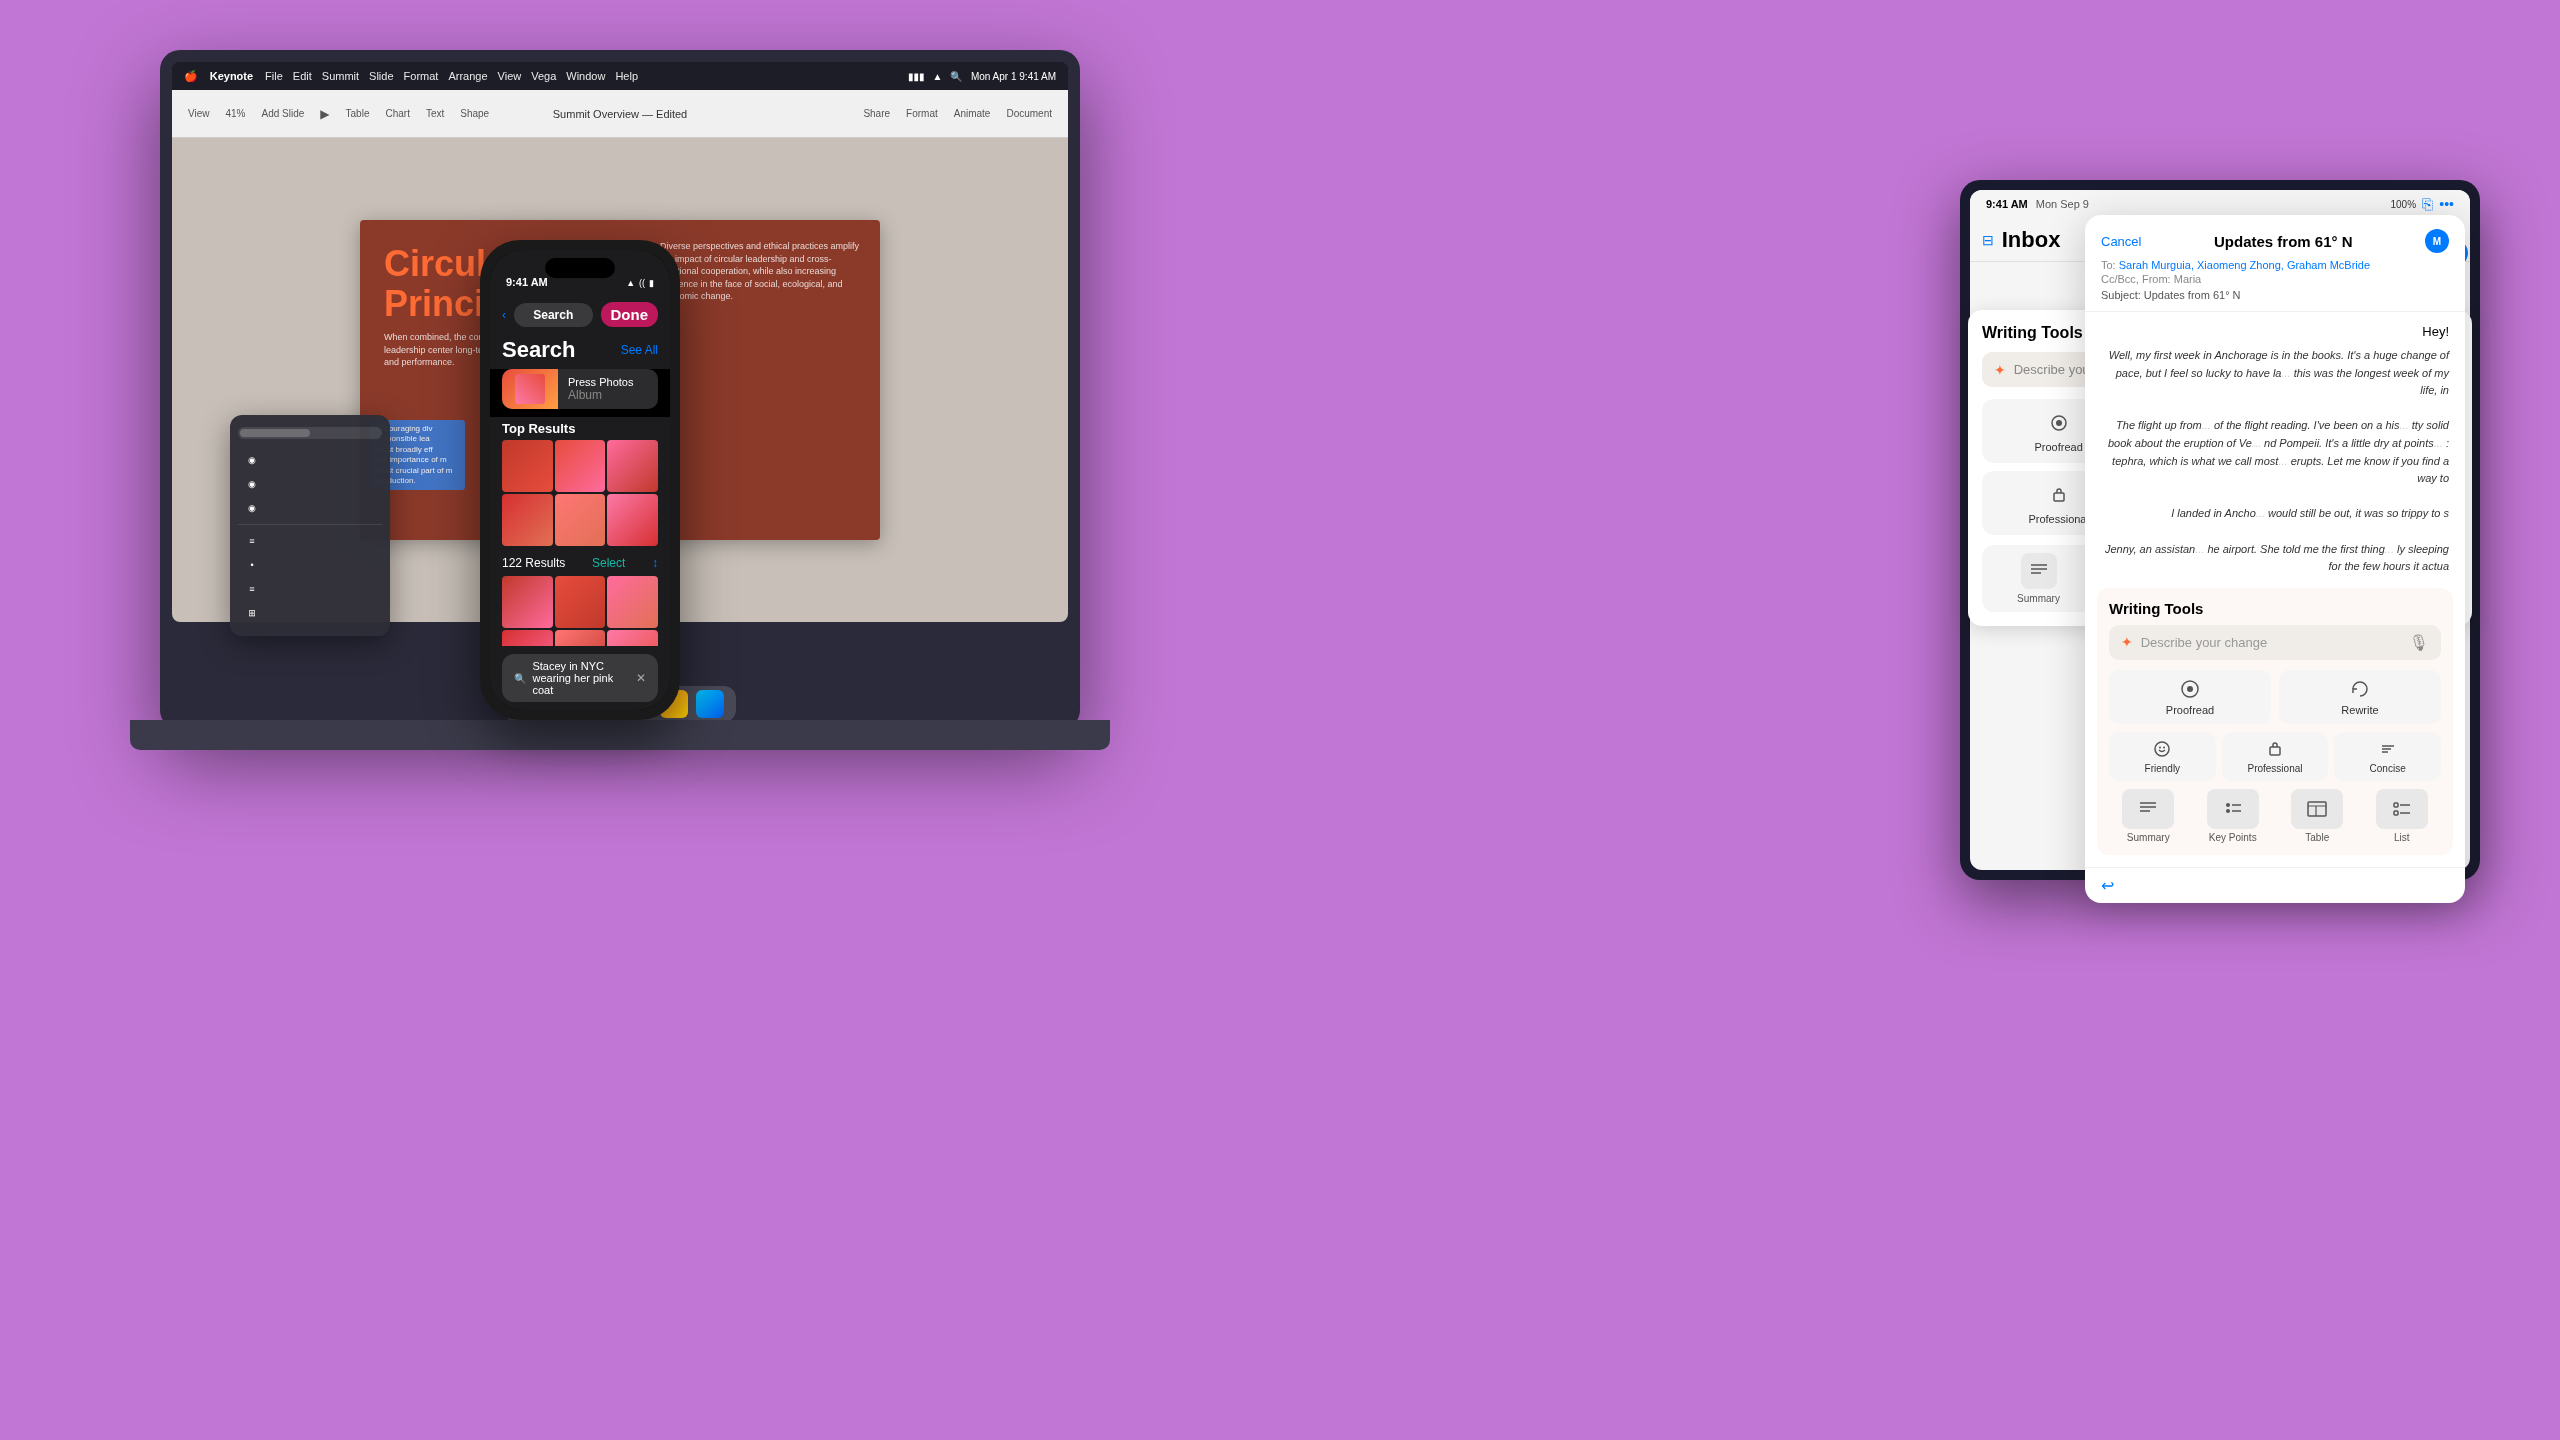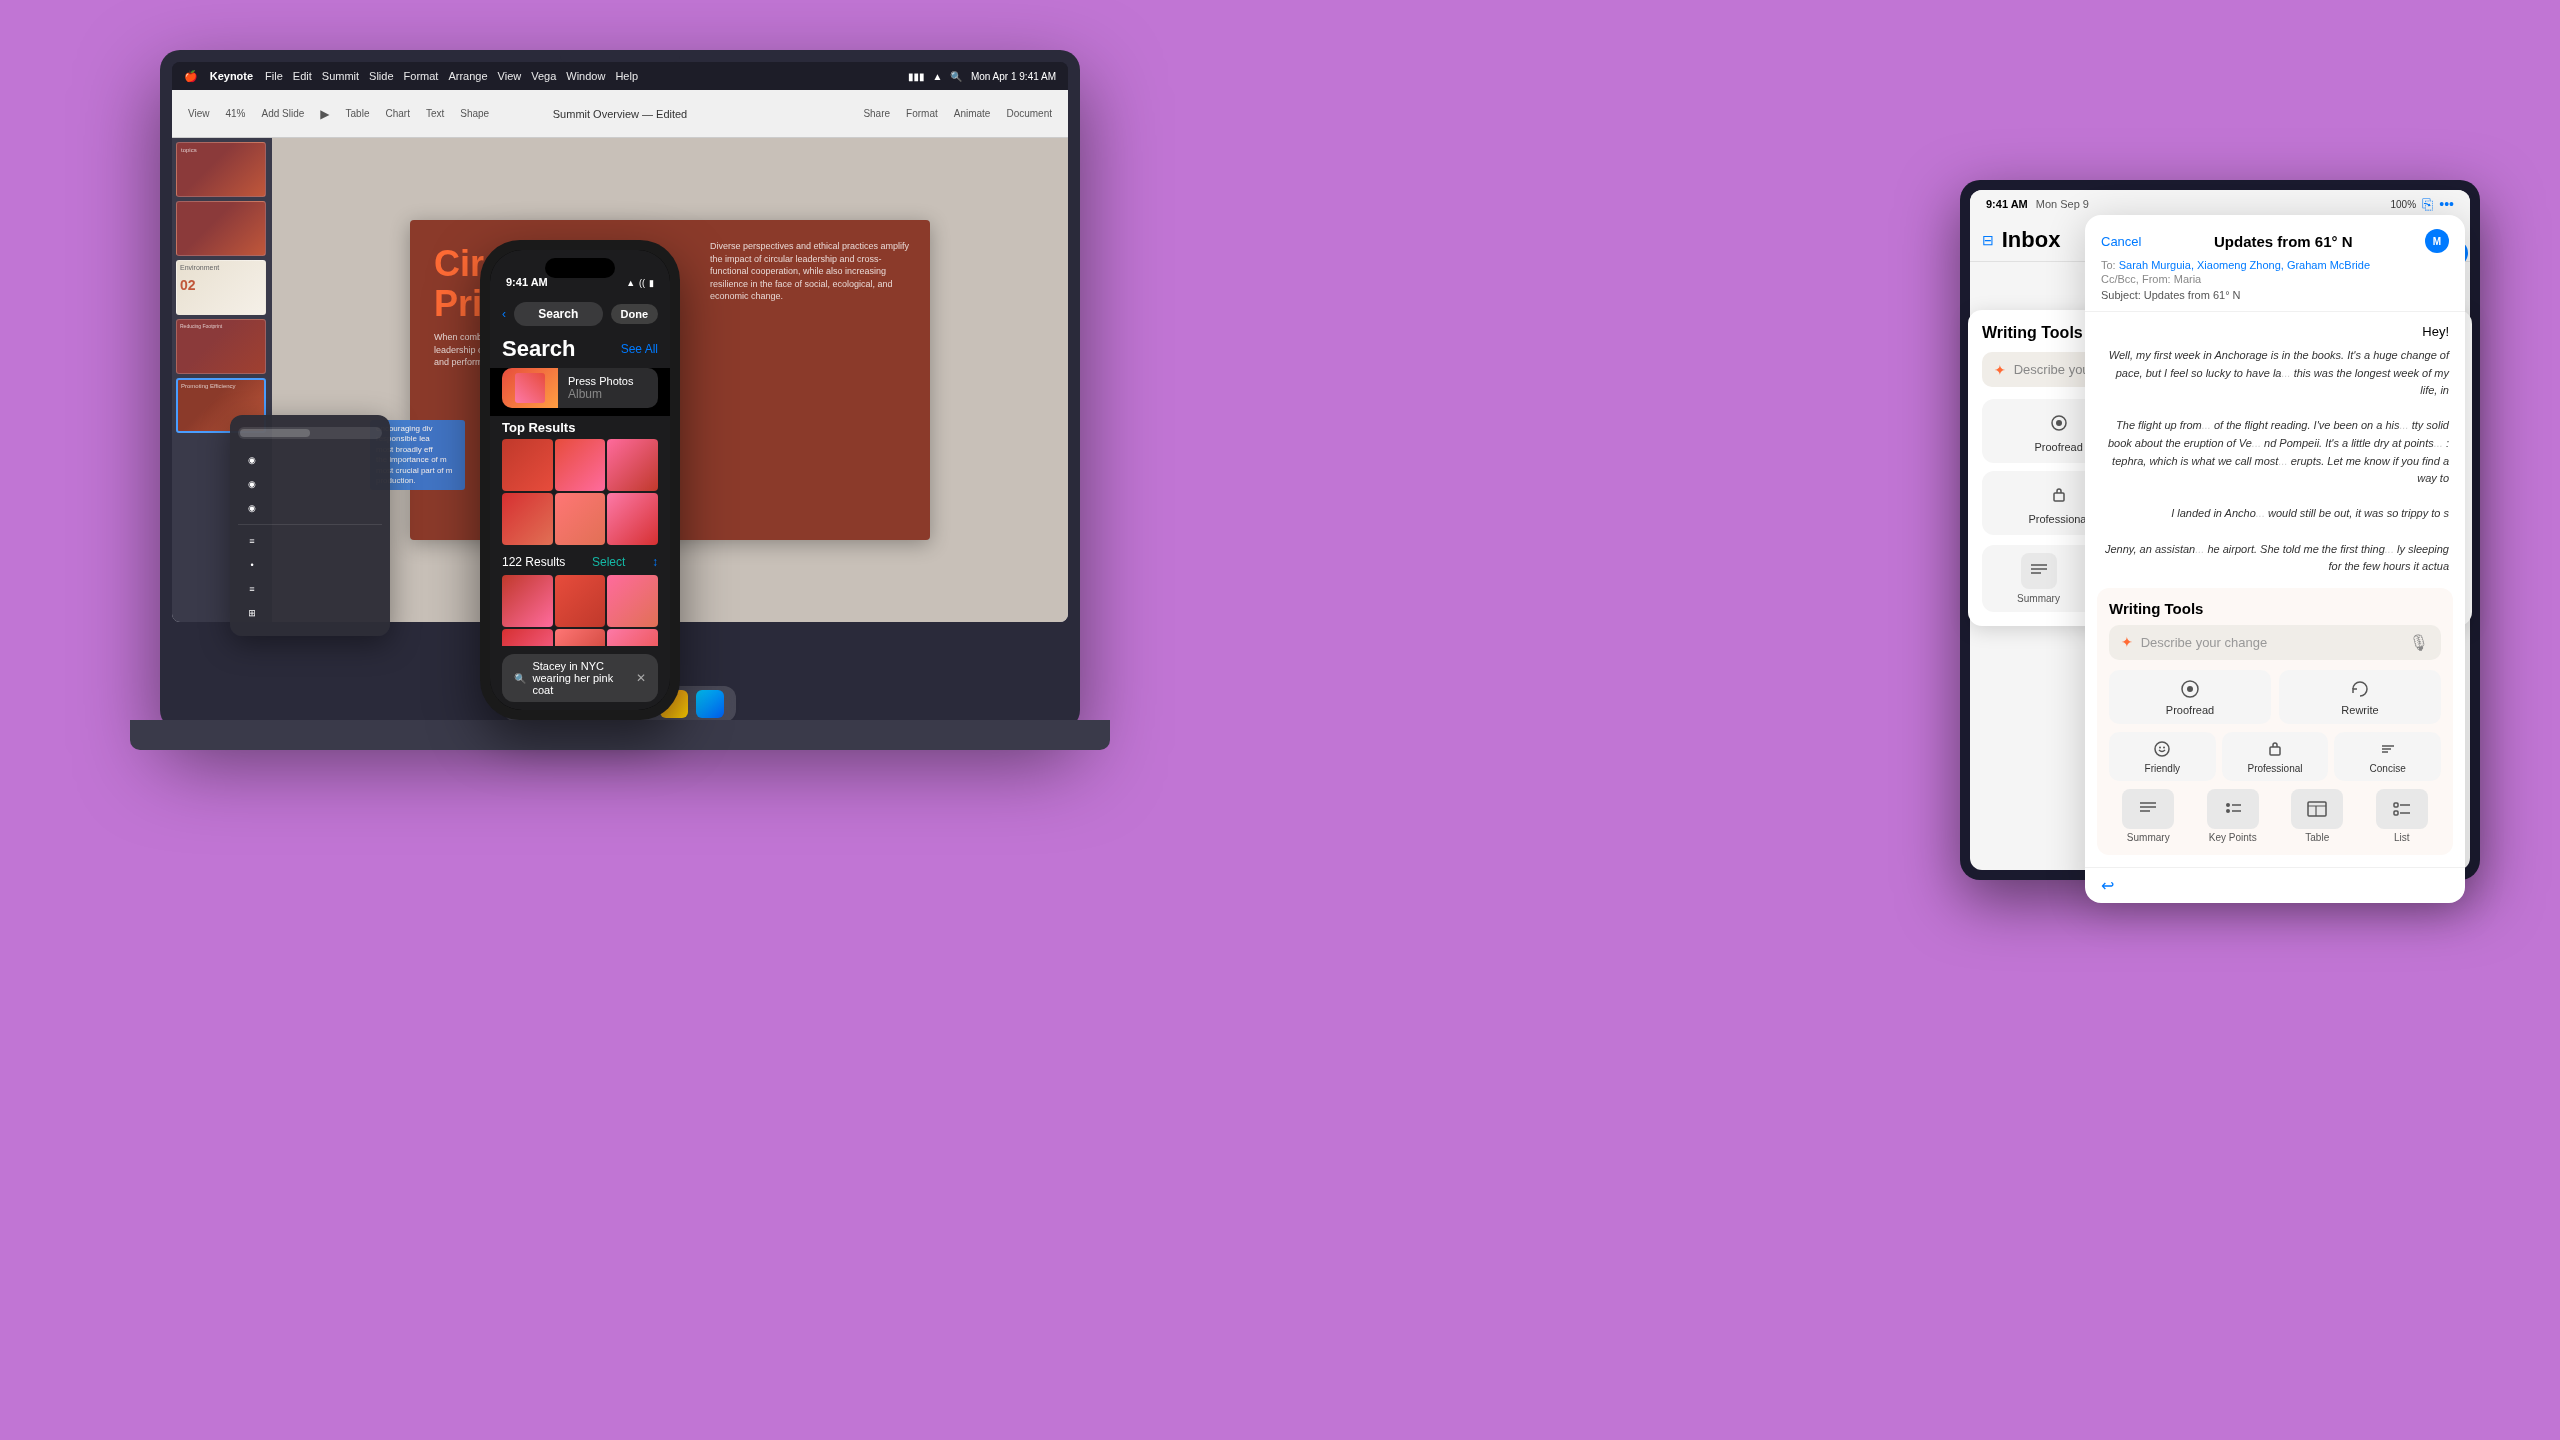--- a/index.html
+++ b/index.html
@@ -448,25 +448,25 @@
       flex: 1;
       background: #3a3a3c;
       border-radius: 12px;
       padding: 5px 10px;
       color: white;
       font-size: 12px;
       font-weight: 600;
       text-align: center;
     }
     .photos-done-btn {
-      background: #404040;
+      background: #be185d;
       color: white;
       border-radius: 12px;
       padding: 4px 10px;
-      font-size: 11px;
+      font-size: 15px;
       font-weight: 600;
     }
 
     .photos-search-title {
       background: #1c1c1e;
       padding: 4px 12px 6px;
       font-size: 22px;
       font-weight: 700;
       color: white;
       display: flex;
@@ -626,36 +626,20 @@
         <span style="font-size:10px;color:#555;">Shape</span>
         <div class="toolbar-title" style="font-size:11px;color:#333;font-weight:500;">Summit Overview — Edited</div>
         <span style="margin-left:auto;font-size:10px;color:#555;">Share</span>
         <span style="font-size:10px;color:#555;">Format</span>
         <span style="font-size:10px;color:#555;">Animate</span>
         <span style="font-size:10px;color:#555;">Document</span>
       </div>
 
       <div class="keynote-content">
 
-        <div class="slide-panel">
-          <div class="slide-thumb slide-thumb-1">
-            <div style="padding:4px;font-size:6px;color:rgba(255,255,255,0.7);">topics</div>
-          </div>
-          <div class="slide-thumb slide-thumb-2"></div>
-          <div class="slide-thumb slide-thumb-3">
-            <div style="padding:3px;font-size:7px;color:#666;">Environment</div>
-            <div style="padding:3px;font-size:14px;color:#c0573a;font-weight:700;">02</div>
-          </div>
-          <div class="slide-thumb slide-thumb-4">
-            <div style="padding:3px;font-size:5px;color:rgba(255,255,255,0.7);">Reducing Footprint</div>
-          </div>
-          <div class="slide-thumb active" style="background:linear-gradient(135deg,#8B3A2A 40%,#c0573a 100%);">
-            <div style="padding:3px;font-size:6px;color:rgba(255,255,255,0.7);">Promoting Efficiency</div>
-          </div>
-        </div>
 
         <div class="main-slide">
           <div class="slide-content">
             <div class="slide-content-inner">
               <div class="slide-title-text">
                 <span>Circular</span><br><span>Principles</span>
               </div>
               <div class="slide-body-text">When combined, the core values of circular leadership center long-term organizational health and performance.</div>
             </div>
             <div class="slide-body-right">Diverse perspectives and ethical practices amplify the impact of circular leadership and cross-functional cooperation, while also increasing resilience in the face of social, ecological, and economic change.</div>

